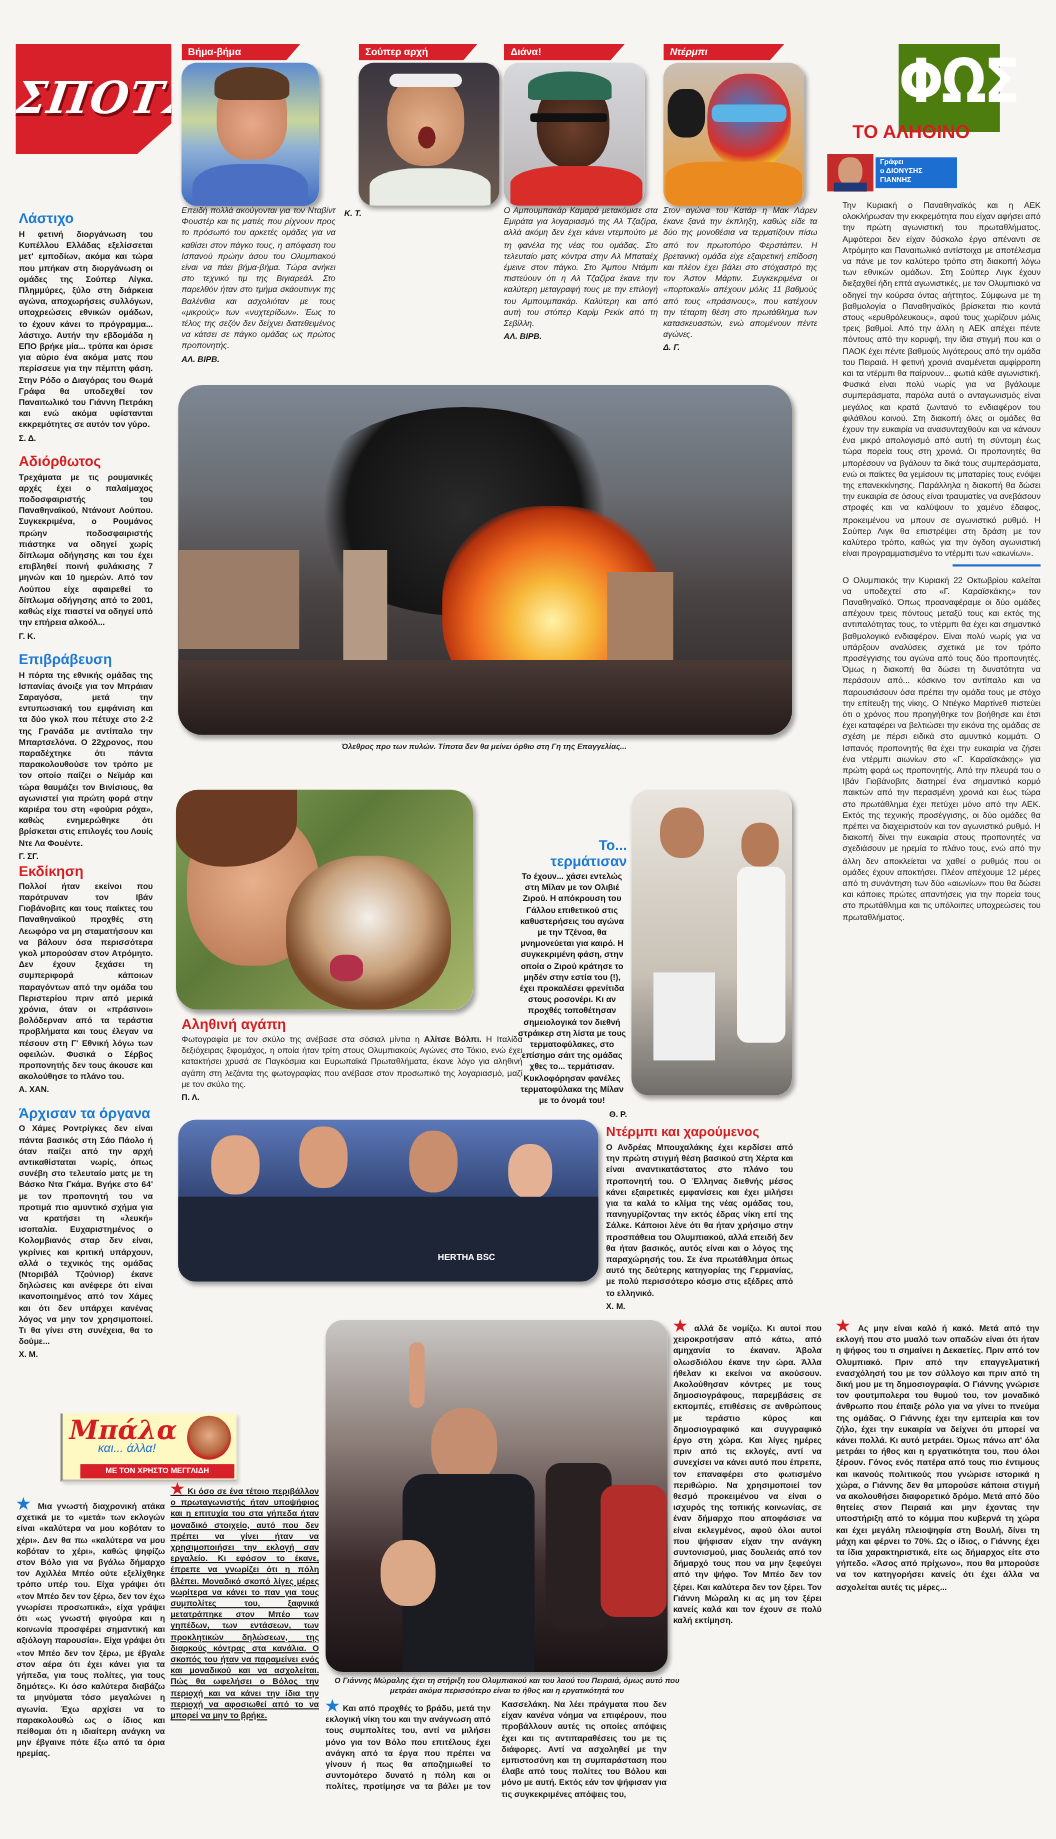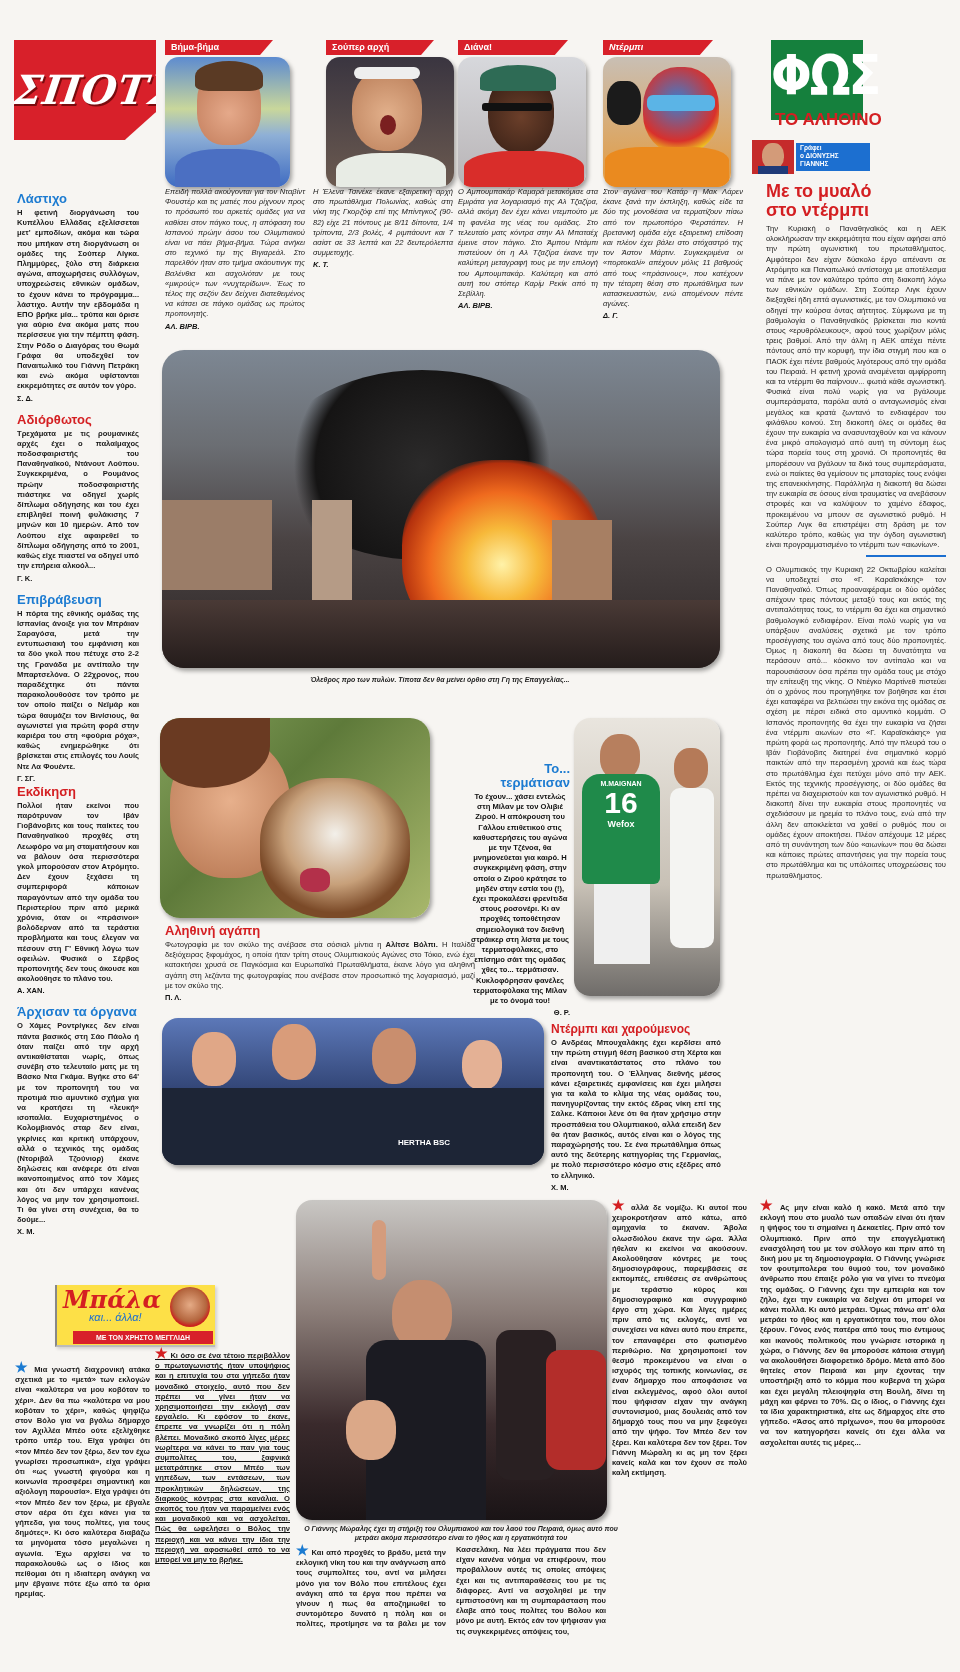--- a/index.html
+++ b/index.html
@@ -53,42 +53,41 @@
 <div class="abs" style="left:603px;top:40px;width:145px;font-style:italic;">
   <div class="tagbar" style="width:110px;">Ντέρμπι</div>
   <div class="photo" style="height:130px;width:128px;margin-top:2px;background:linear-gradient(180deg,#c9bfb4,#e49a3d);position:relative;">
     <div style="position:absolute;left:40px;top:10px;width:76px;height:86px;border-radius:45%;background:radial-gradient(circle at 45% 40%,#3a7fd0,#d8302c 60%,#f0d01f 80%);"></div>
     <div style="position:absolute;left:44px;top:38px;width:68px;height:16px;background:#5bb4e6;border-radius:6px;"></div>
     <div style="position:absolute;left:4px;top:24px;width:34px;height:44px;border-radius:40%;background:#1b1b1b;"></div>
     <div style="position:absolute;left:2px;top:90px;width:124px;height:44px;background:#ea8a1f;border-radius:30% 30% 0 0;"></div>
   </div>
 </div>
 
-<div class="abs" style="left:771px;top:40px;width:92px;height:80px;background:#15803d;">
+<div class="abs" style="left:817px;top:40px;width:92px;height:80px;background:#4d7c0f;">
   <div style="color:#fff;font-family:'DejaVu Sans',sans-serif;font-weight:bold;font-size:48px;line-height:68px;text-align:center;letter-spacing:-2px;transform:scaleY(1.15);">ΦΩΣ</div>
 </div>
 <div class="abs" style="left:775px;top:110px;width:110px;color:#d41f22;font-weight:bold;font-size:17px;">ΤΟ ΑΛΗΘΙΝΟ</div>
 <div class="abs" style="left:752px;top:140px;width:118px;height:34px;">
   <div style="position:absolute;left:0;top:0;width:42px;height:34px;background:#c52b2b;">
     <div style="position:absolute;left:10px;top:3px;width:22px;height:26px;border-radius:45%;background:#d39b79;"></div>
     <div style="position:absolute;left:6px;top:26px;width:30px;height:8px;background:#1f3a78;"></div>
   </div>
   <div style="position:absolute;left:44px;top:3px;width:74px;height:28px;background:#1c6fd0;color:#fff;font-size:6.5px;font-weight:bold;line-height:8px;padding:1px 4px;">
     <div>Γράφει</div>
     <div>ο ΔΙΟΝΥΣΗΣ</div>
     <div>ΓΙΑΝΝΗΣ</div>
   </div>
 </div>
 
 <div class="abs" style="left:165px;top:187px;width:140px;">
   <p class="txt it">Επειδή πολλά ακούγονται για τον Νταβίντ Φουστέρ και τις ματιές που ρίχνουν προς το πρόσωπό του αρκετές ομάδες για να καθίσει στον πάγκο τους, η απόφαση του Ισπανού πρώην άσου του Ολυμπιακού είναι να πάει βήμα-βήμα. Τώρα ανήκει στο τεχνικό τιμ της Βιγιαρεάλ. Στο παρελθόν ήταν στο τμήμα σκάουτινγκ της Βαλένθια και ασχολιόταν με τους «μικρούς» των «νυχτερίδων». Έως το τέλος της σεζόν δεν δείχνει διατεθειμένος να κάτσει σε πάγκο ομάδας ως πρώτος προπονητής.</p>
   <div class="sig it">ΑΛ. ΒΙΡΒ.</div>
 </div>
 <div class="abs" style="left:313px;top:187px;width:140px;">
-  <p class="txt it">Η Έλενα Τσινέκε έκανε εξαιρετική αρχή στο πρωτάθλημα Πολωνίας, καθώς στη νίκη της Γκορζόφ επί της Μπίντγκοζ (90-82) είχε 21 πόντους με 8/11 δίποντα, 1/4 τρίποντα, 2/3 βολές, 4 ριμπάουντ και 7 ασίστ σε 33 λεπτά και 22 δευτερόλεπτα συμμετοχής.</p>
   <div class="sig it">Κ. Τ.</div>
 </div>
 <div class="abs" style="left:458px;top:187px;width:140px;">
   <p class="txt it">Ο Αμπουμπακάρ Καμαρά μετακόμισε στα Εμιράτα για λογαριασμό της Αλ Τζαζίρα, αλλά ακόμη δεν έχει κάνει ντεμπούτο με τη φανέλα της νέας του ομάδας. Στο τελευταίο ματς κόντρα στην Αλ Μπαταέχ έμεινε στον πάγκο. Στο Άμπου Ντάμπι πιστεύουν ότι η Αλ Τζαζίρα έκανε την καλύτερη μεταγραφή τους με την επιλογή του Αμπουμπακάρ. Καλύτερη και από αυτή του στόπερ Καρίμ Ρεκίκ από τη Σεβίλλη.</p>
   <div class="sig it">ΑΛ. ΒΙΡΒ.</div>
 </div>
 <div class="abs" style="left:603px;top:187px;width:140px;">
   <p class="txt it">Στον αγώνα του Κατάρ η Μακ Λάρεν έκανε ξανά την έκπληξη, καθώς είδε τα δύο της μονοθέσια να τερματίζουν πίσω από τον πρωτοπόρο Φερστάπεν. Η βρετανική ομάδα είχε εξαιρετική επίδοση και πλέον έχει βάλει στο στόχαστρό της τον Άστον Μάρτιν. Συγκεκριμένα οι «πορτοκαλί» απέχουν μόλις 11 βαθμούς από τους «πράσινους», που κατέχουν την τέταρτη θέση στο πρωτάθλημα των κατασκευαστών, ενώ απομένουν πέντε αγώνες.</p>
   <div class="sig it">Δ. Γ.</div>
 </div>
@@ -125,24 +124,20 @@
   <div style="position:absolute;left:110px;top:20px;width:300px;height:190px;border-radius:50%;background:radial-gradient(circle at 50% 50%,#2b2a2a,#151414 60%,transparent 72%);"></div>
   <div style="position:absolute;left:240px;top:110px;width:200px;height:190px;border-radius:45%;background:radial-gradient(circle at 50% 55%,#fff2a8,#f7b93a 25%,#ef6a1e 50%,#b3300d 70%,transparent 76%);"></div>
   <div style="position:absolute;left:0;top:150px;width:110px;height:90px;background:#9b7d68;"></div>
   <div style="position:absolute;left:150px;top:150px;width:40px;height:160px;background:#b59b86;"></div>
   <div style="position:absolute;left:390px;top:170px;width:60px;height:80px;background:#a77f63;"></div>
   <div style="position:absolute;left:0;top:250px;width:558px;height:68px;background:linear-gradient(180deg,#4a3a36,#241c1b);"></div>
 </div>
 <div class="abs" style="left:160px;top:676px;width:560px;text-align:center;font-size:7px;font-style:italic;font-weight:bold;color:#222;">Όλεθρος προ των πυλών. Τίποτα δεν θα μείνει όρθιο στη Γη της Επαγγελίας...</div>
 
 <div class="abs" style="left:766px;top:182px;width:180px;">
-  <h2 style="color:#d41f22;font-size:18px;line-height:19px;font-weight:bold;margin-bottom:4px;">
-    <span>Με το μυαλό</span><br>
-    <span>στο ντέρμπι</span>
-  </h2>
   <p class="txt" style="font-weight:normal;">Την Κυριακή ο Παναθηναϊκός και η ΑΕΚ ολοκλήρωσαν την εκκρεμότητα που είχαν αφήσει από την πρώτη αγωνιστική του πρωταθλήματος. Αμφότεροι δεν είχαν δύσκολο έργο απέναντι σε Ατρόμητο και Παναιτωλικό αντίστοιχα με αποτέλεσμα να πάνε με τον καλύτερο τρόπο στη διακοπή λόγω των εθνικών ομάδων. Στη Σούπερ Λιγκ έχουν διεξαχθεί ήδη επτά αγωνιστικές, με τον Ολυμπιακό να οδηγεί την κούρσα όντας αήττητος. Σύμφωνα με τη βαθμολογία ο Παναθηναϊκός βρίσκεται πιο κοντά στους «ερυθρόλευκους», αφού τους χωρίζουν μόλις τρεις βαθμοί. Από την άλλη η ΑΕΚ απέχει πέντε πόντους από την κορυφή, την ίδια στιγμή που και ο ΠΑΟΚ έχει πέντε βαθμούς λιγότερους από την ομάδα του Πειραιά. Η φετινή χρονιά αναμένεται αμφίρροπη και τα ντέρμπι θα παίρνουν... φωτιά κάθε αγωνιστική. Φυσικά είναι πολύ νωρίς για να βγάλουμε συμπεράσματα, παρόλα αυτά ο ανταγωνισμός είναι μεγάλος και κρατά ζωντανό το ενδιαφέρον του φιλάθλου κοινού. Στη διακοπή όλες οι ομάδες θα έχουν την ευκαιρία να ανασυνταχθούν και να κάνουν ένα μικρό απολογισμό από αυτή τη σύντομη έως τώρα πορεία τους στη χρονιά. Οι προπονητές θα μπορέσουν να βγάλουν τα δικά τους συμπεράσματα, ενώ οι παίκτες θα γεμίσουν τις μπαταρίες τους ενόψει της επανεκκίνησης. Παράλληλα η διακοπή θα δώσει την ευκαιρία σε όσους είναι τραυματίες να ανεβάσουν στροφές και να καλύψουν το χαμένο έδαφος, προκειμένου να μπουν σε αγωνιστικό ρυθμό. Η Σούπερ Λιγκ θα επιστρέψει στη δράση με τον καλύτερο τρόπο, καθώς για την όγδοη αγωνιστική είναι προγραμματισμένο το ντέρμπι των «αιωνίων».</p>
   <div style="height:2px;width:80px;background:#1c6fd0;margin:4px 0 8px auto;"></div>
   <p class="txt" style="font-weight:normal;">Ο Ολυμπιακός την Κυριακή 22 Οκτωβρίου καλείται να υποδεχτεί στο «Γ. Καραϊσκάκης» τον Παναθηναϊκό. Όπως προαναφέραμε οι δύο ομάδες απέχουν τρεις πόντους μεταξύ τους και εκτός της αντιπαλότητας τους, το ντέρμπι θα έχει και σημαντικό βαθμολογικό ενδιαφέρον. Είναι πολύ νωρίς για να υπάρξουν αναλύσεις σχετικά με τον τρόπο προσέγγισης του αγώνα από τους δύο προπονητές. Όμως η διακοπή θα δώσει τη δυνατότητα να περάσουν από... κόσκινο τον αντίπαλο και να παρουσιάσουν όσα πρέπει την ομάδα τους με στόχο την επίτευξη της νίκης. Ο Ντιέγκο Μαρτίνεθ πιστεύει ότι ο χρόνος που προηγήθηκε τον βοήθησε και έτσι έχει καταφέρει να βελτιώσει την εικόνα της ομάδας σε σχέση με πέρσι ειδικά στο αμυντικό κομμάτι. Ο Ισπανός προπονητής θα έχει την ευκαιρία να ζήσει ένα ντέρμπι αιωνίων στο «Γ. Καραϊσκάκης» για πρώτη φορά ως προπονητής. Από την πλευρά του ο Ιβάν Γιοβάνοβιτς διατηρεί ένα σημαντικό κορμό παικτών από την περασμένη χρονιά και έως τώρα στο πρωτάθλημα έχει πετύχει μόνο από την ΑΕΚ. Εκτός της τεχνικής προσέγγισης, οι δύο ομάδες θα πρέπει να διαχειριστούν και τον αγωνιστικό ρυθμό. Η διακοπή δίνει την ευκαιρία στους προπονητές να σχεδιάσουν με ηρεμία το πλάνο τους, ενώ από την άλλη δεν αποκλείεται να χαθεί ο ρυθμός που οι ομάδες έχουν αποκτήσει. Πλέον απέχουμε 12 μέρες από τη συνάντηση των δύο «αιωνίων» που θα δώσει και κάποιες πρώτες απαντήσεις για την πορεία τους στο πρωτάθλημα και τις υπόλοιπες υποχρεώσεις του πρωταθλήματος.</p>
 </div>
 
 <div class="abs photo" style="left:160px;top:718px;width:270px;height:200px;border-radius:20px;background:linear-gradient(135deg,#84a15b,#5e7a3a 40%,#a9b86c);">
   <div style="position:absolute;left:10px;top:20px;width:120px;height:140px;border-radius:45%;background:radial-gradient(circle at 50% 45%,#e7b08c,#b5744f);"></div>
   <div style="position:absolute;left:0;top:0;width:110px;height:70px;border-radius:0 0 60% 40%;background:#6a3a22;"></div>
   <div style="position:absolute;left:100px;top:60px;width:150px;height:140px;border-radius:45%;background:radial-gradient(circle at 50% 40%,#f3f0ea,#c7a07a 45%,#7b4a28 70%);"></div>
   <div style="position:absolute;left:140px;top:150px;width:30px;height:24px;border-radius:40%;background:#b3304a;"></div>
@@ -158,45 +153,40 @@
 <div class="abs" style="left:470px;top:762px;width:100px;text-align:right;">
   <div style="color:#1c7bd1;font-weight:bold;font-size:13px;line-height:14px;">
     <div>Το...</div>
     <div>τερμάτισαν</div>
   </div>
   <p style="font-size:7.6px;line-height:10.2px;text-align:center;font-weight:bold;margin-top:2px;">Το έχουν... χάσει εντελώς στη Μίλαν με τον Ολιβιέ Ζιρού. Η απόκρουση του Γάλλου επιθετικού στις καθυστερήσεις του αγώνα με την Τζένοα, θα μνημονεύεται για καιρό. Η συγκεκριμένη φάση, στην οποία ο Ζιρού κράτησε το μηδέν στην εστία του (!), έχει προκαλέσει φρενίτιδα στους ροσονέρι. Κι αν προχθές τοποθέτησαν σημειολογικά τον διεθνή στράικερ στη λίστα με τους τερματοφύλακες, στο επίσημο σάιτ της ομάδας χθες το... τερμάτισαν. Κυκλοφόρησαν φανέλες τερματοφύλακα της Μίλαν με το όνομά του!</p>
   <div class="sig">Θ. Ρ.</div>
 </div>
 <div class="abs photo" style="left:574px;top:718px;width:146px;height:278px;border-radius:16px;background:linear-gradient(180deg,#e9e5de,#c8c1b6 60%,#6f6c69 100%);">
   <div style="position:absolute;left:26px;top:16px;width:40px;height:46px;border-radius:45%;background:#b77f5e;"></div>
-  <div style="position:absolute;left:8px;top:56px;width:78px;height:110px;background:#1f8a4a;border-radius:18px 18px 6px 6px;">
-    <div style="color:#fff;font-size:7px;font-weight:bold;text-align:center;margin-top:6px;">M.MAIGNAN</div>
-    <div style="color:#fff;font-size:30px;font-weight:bold;text-align:center;line-height:32px;">16</div>
-    <div style="color:#fff;font-size:9px;font-weight:bold;text-align:center;">Wefox</div>
-  </div>
   <div style="position:absolute;left:20px;top:166px;width:56px;height:80px;background:#efefef;"></div>
   <div style="position:absolute;left:100px;top:30px;width:34px;height:40px;border-radius:45%;background:#b57a58;"></div>
   <div style="position:absolute;left:96px;top:70px;width:44px;height:160px;background:#f4f4f2;border-radius:10px;"></div>
 </div>
 
 <div class="abs photo" style="left:162px;top:1018px;width:382px;height:147px;border-radius:16px;background:linear-gradient(180deg,#5c78b8,#2d3f6e 55%,#1c2233);">
   <div style="position:absolute;left:30px;top:14px;width:44px;height:54px;border-radius:45%;background:#e0a787;"></div>
   <div style="position:absolute;left:110px;top:6px;width:44px;height:56px;border-radius:45%;background:#d99c7a;"></div>
   <div style="position:absolute;left:210px;top:10px;width:44px;height:56px;border-radius:45%;background:#c98e6e;"></div>
   <div style="position:absolute;left:300px;top:22px;width:40px;height:50px;border-radius:45%;background:#e4b195;"></div>
   <div style="position:absolute;left:0;top:70px;width:382px;height:77px;background:#1d2536;"></div>
   <div style="position:absolute;left:236px;top:120px;color:#fff;font-size:8px;font-weight:bold;">HERTHA BSC</div>
 </div>
 <div class="abs" style="left:551px;top:1020px;width:170px;">
   <h3 class="red" style="font-size:12px;">Ντέρμπι και χαρούμενος</h3>
   <p class="txt">Ο Ανδρέας Μπουχαλάκης έχει κερδίσει από την πρώτη στιγμή θέση βασικού στη Χέρτα και είναι αναντικατάστατος στο πλάνο του προπονητή του. Ο Έλληνας διεθνής μέσος κάνει εξαιρετικές εμφανίσεις και έχει μιλήσει για τα καλά το κλίμα της νέας ομάδας του, πανηγυρίζοντας την εκτός έδρας νίκη επί της Σάλκε. Κάποιοι λένε ότι θα ήταν χρήσιμο στην προσπάθεια του Ολυμπιακού, αλλά επειδή δεν θα ήταν βασικός, αυτός είναι και ο λόγος της παραχώρησής του. Σε ένα πρωτάθλημα όπως αυτό της δεύτερης κατηγορίας της Γερμανίας, με πολύ περισσότερο κόσμο στις εξέδρες από το ελληνικό.</p>
   <div class="sig">Χ. Μ.</div>
 </div>
 
-<div class="abs" style="left:55px;top:1285px;width:160px;height:62px;border-left:2px solid #888;border-bottom:2px solid #bbb;box-shadow:2px 2px 3px rgba(0,0,0,.15);background:#fde047;">
+<div class="abs" style="left:55px;top:1285px;width:160px;height:62px;border-left:2px solid #888;border-bottom:2px solid #bbb;box-shadow:2px 2px 3px rgba(0,0,0,.15);background:#fef9c3;">
   <div style="position:absolute;left:6px;top:0;color:#d41f22;font-family:'DejaVu Serif',serif;font-style:italic;font-weight:bold;font-size:24px;">Μπάλα</div>
   <div style="position:absolute;left:32px;top:26px;color:#1c6fd0;font-style:italic;font-size:11px;">και... άλλα!</div>
   <div style="position:absolute;left:113px;top:2px;width:40px;height:40px;border-radius:50%;background:radial-gradient(circle at 50% 45%,#e5ab86,#b4663e 55%,#c9241f 70%);"></div>
   <div style="position:absolute;left:16px;top:46px;width:140px;height:13px;background:#d8202a;color:#fff;font-size:7px;font-weight:bold;text-align:center;line-height:13px;">ΜΕ ΤΟΝ ΧΡΗΣΤΟ ΜΕΓΓΛΙΔΗ</div>
 </div>
 
 <div class="abs photo" style="left:296px;top:1200px;width:311px;height:320px;border-radius:16px;background:linear-gradient(180deg,#c9c7c4,#8b7d78 35%,#3a2a2c 70%,#1a1416);">
   <div style="position:absolute;left:96px;top:80px;width:60px;height:70px;border-radius:45%;background:#c58e70;"></div>
   <div style="position:absolute;left:70px;top:140px;width:120px;height:180px;background:#1b1b22;border-radius:20px 20px 0 0;"></div>
   <div style="position:absolute;left:76px;top:20px;width:14px;height:60px;background:#d49c7d;border-radius:7px;"></div>

